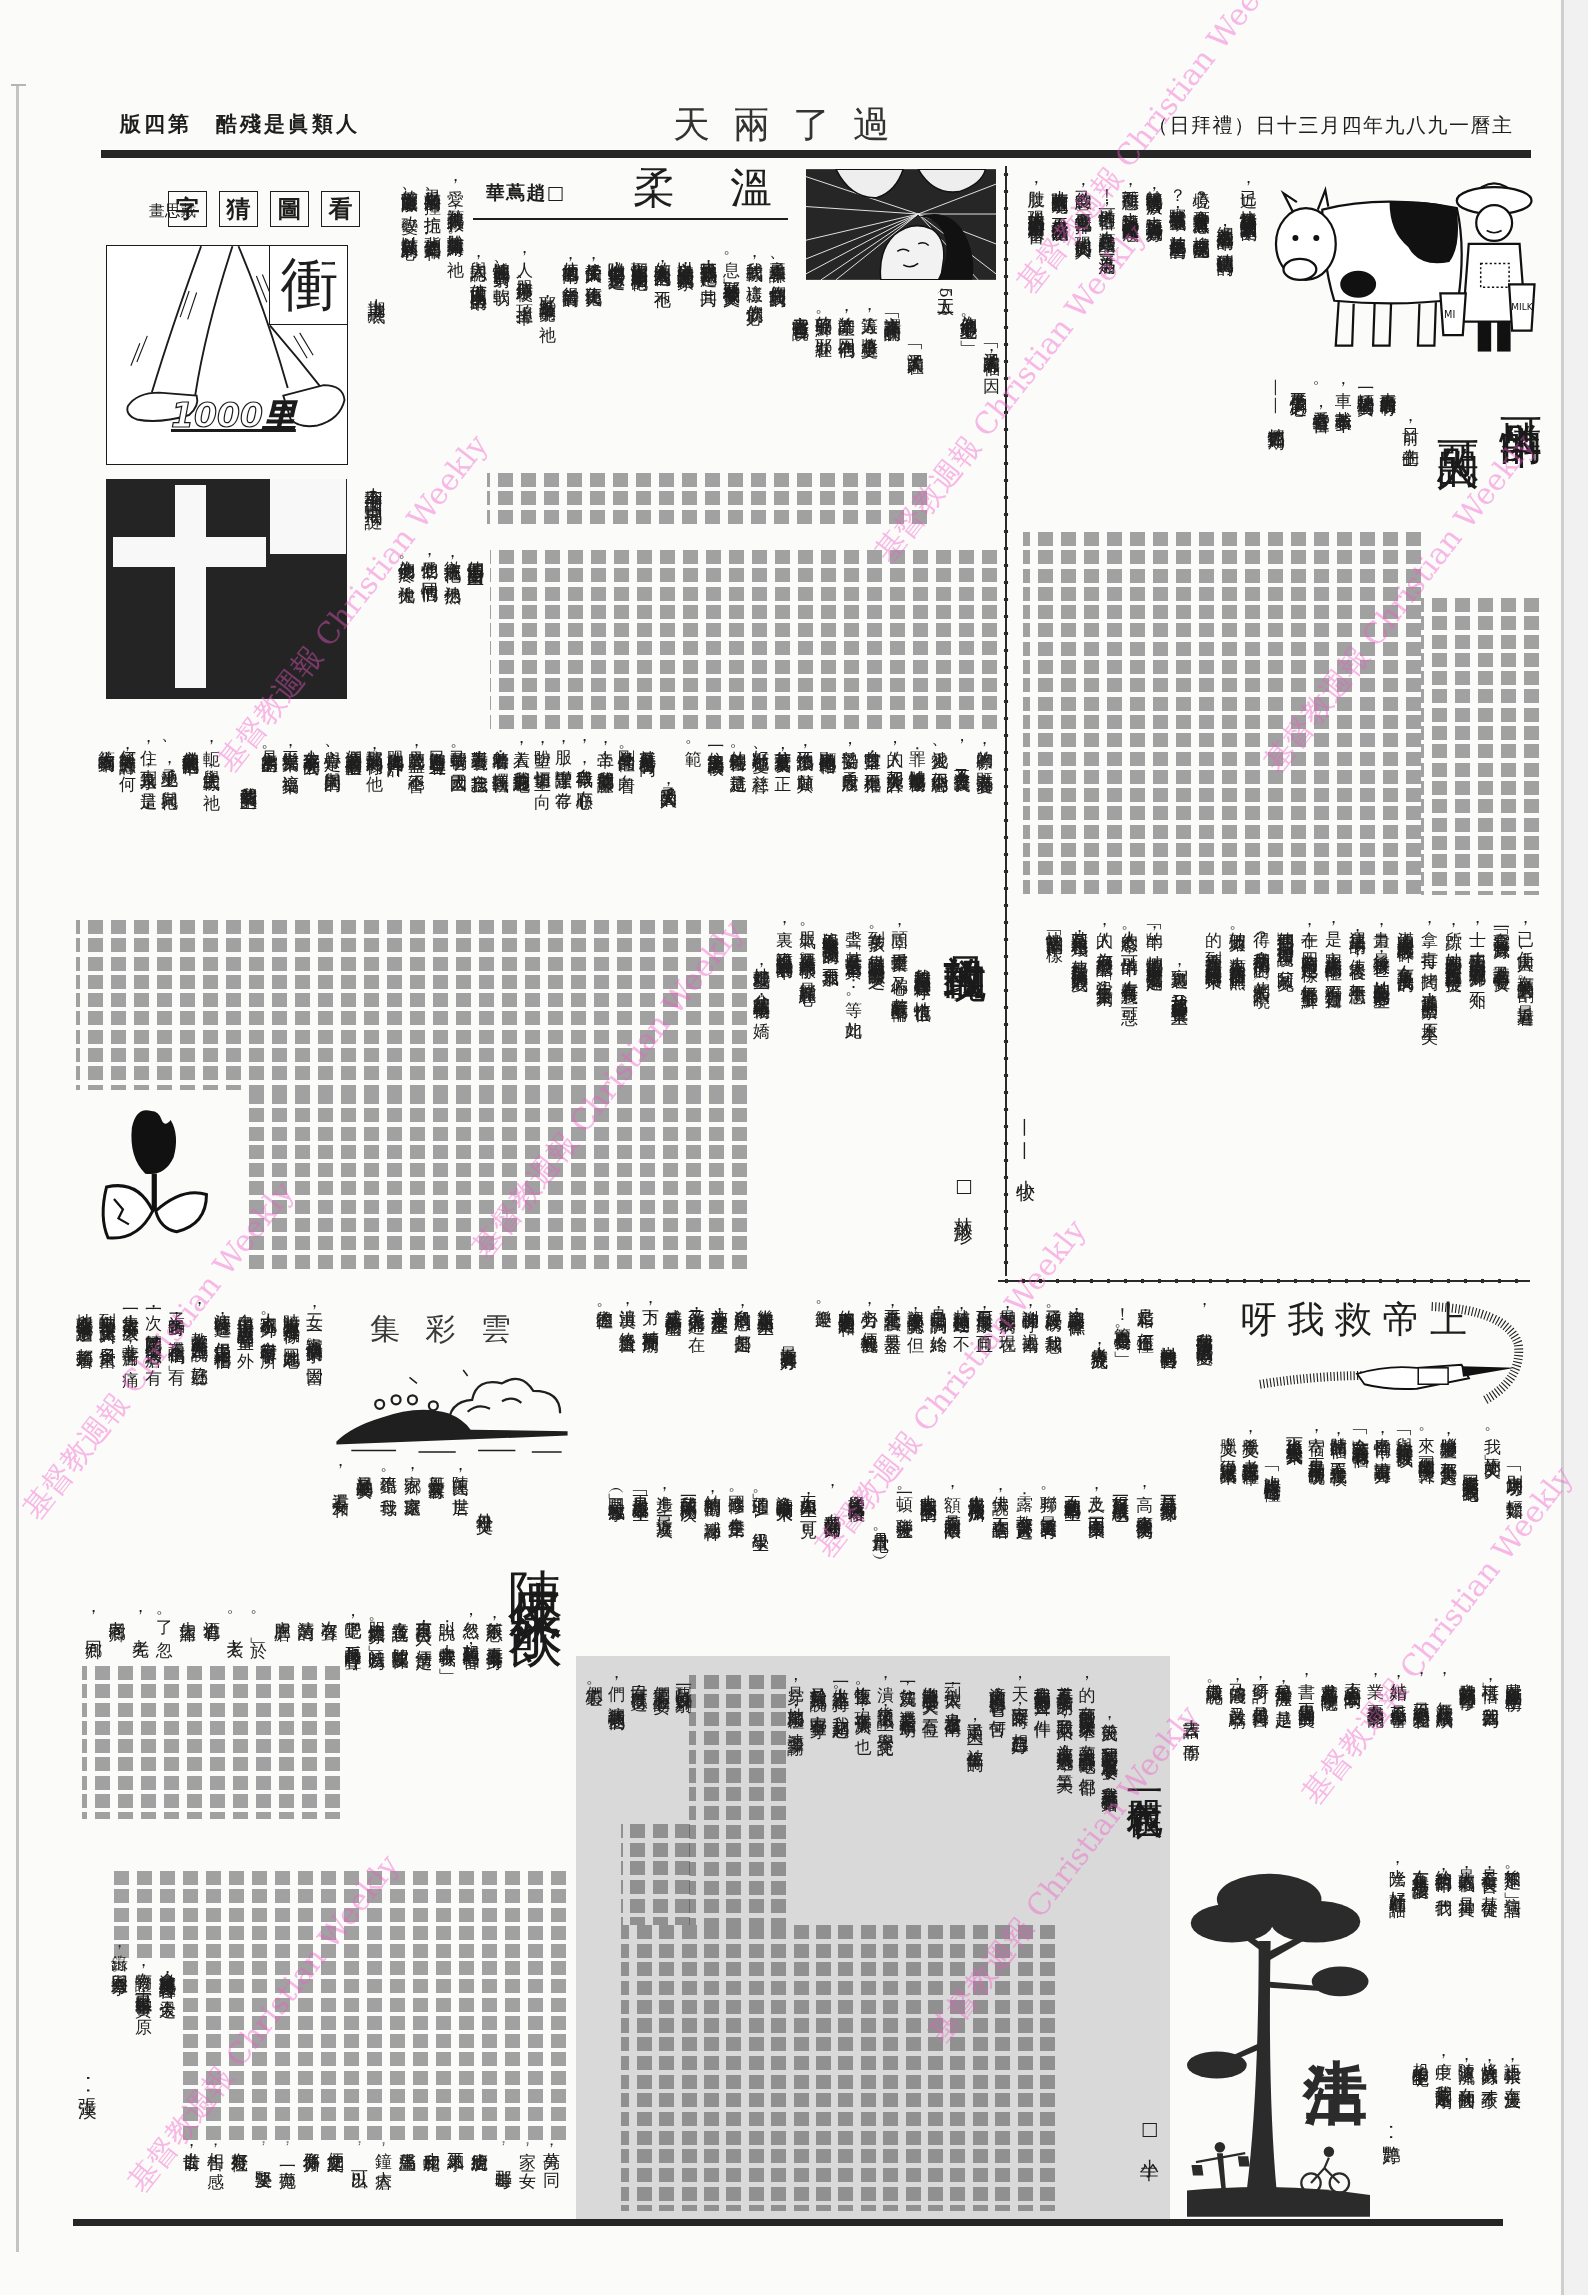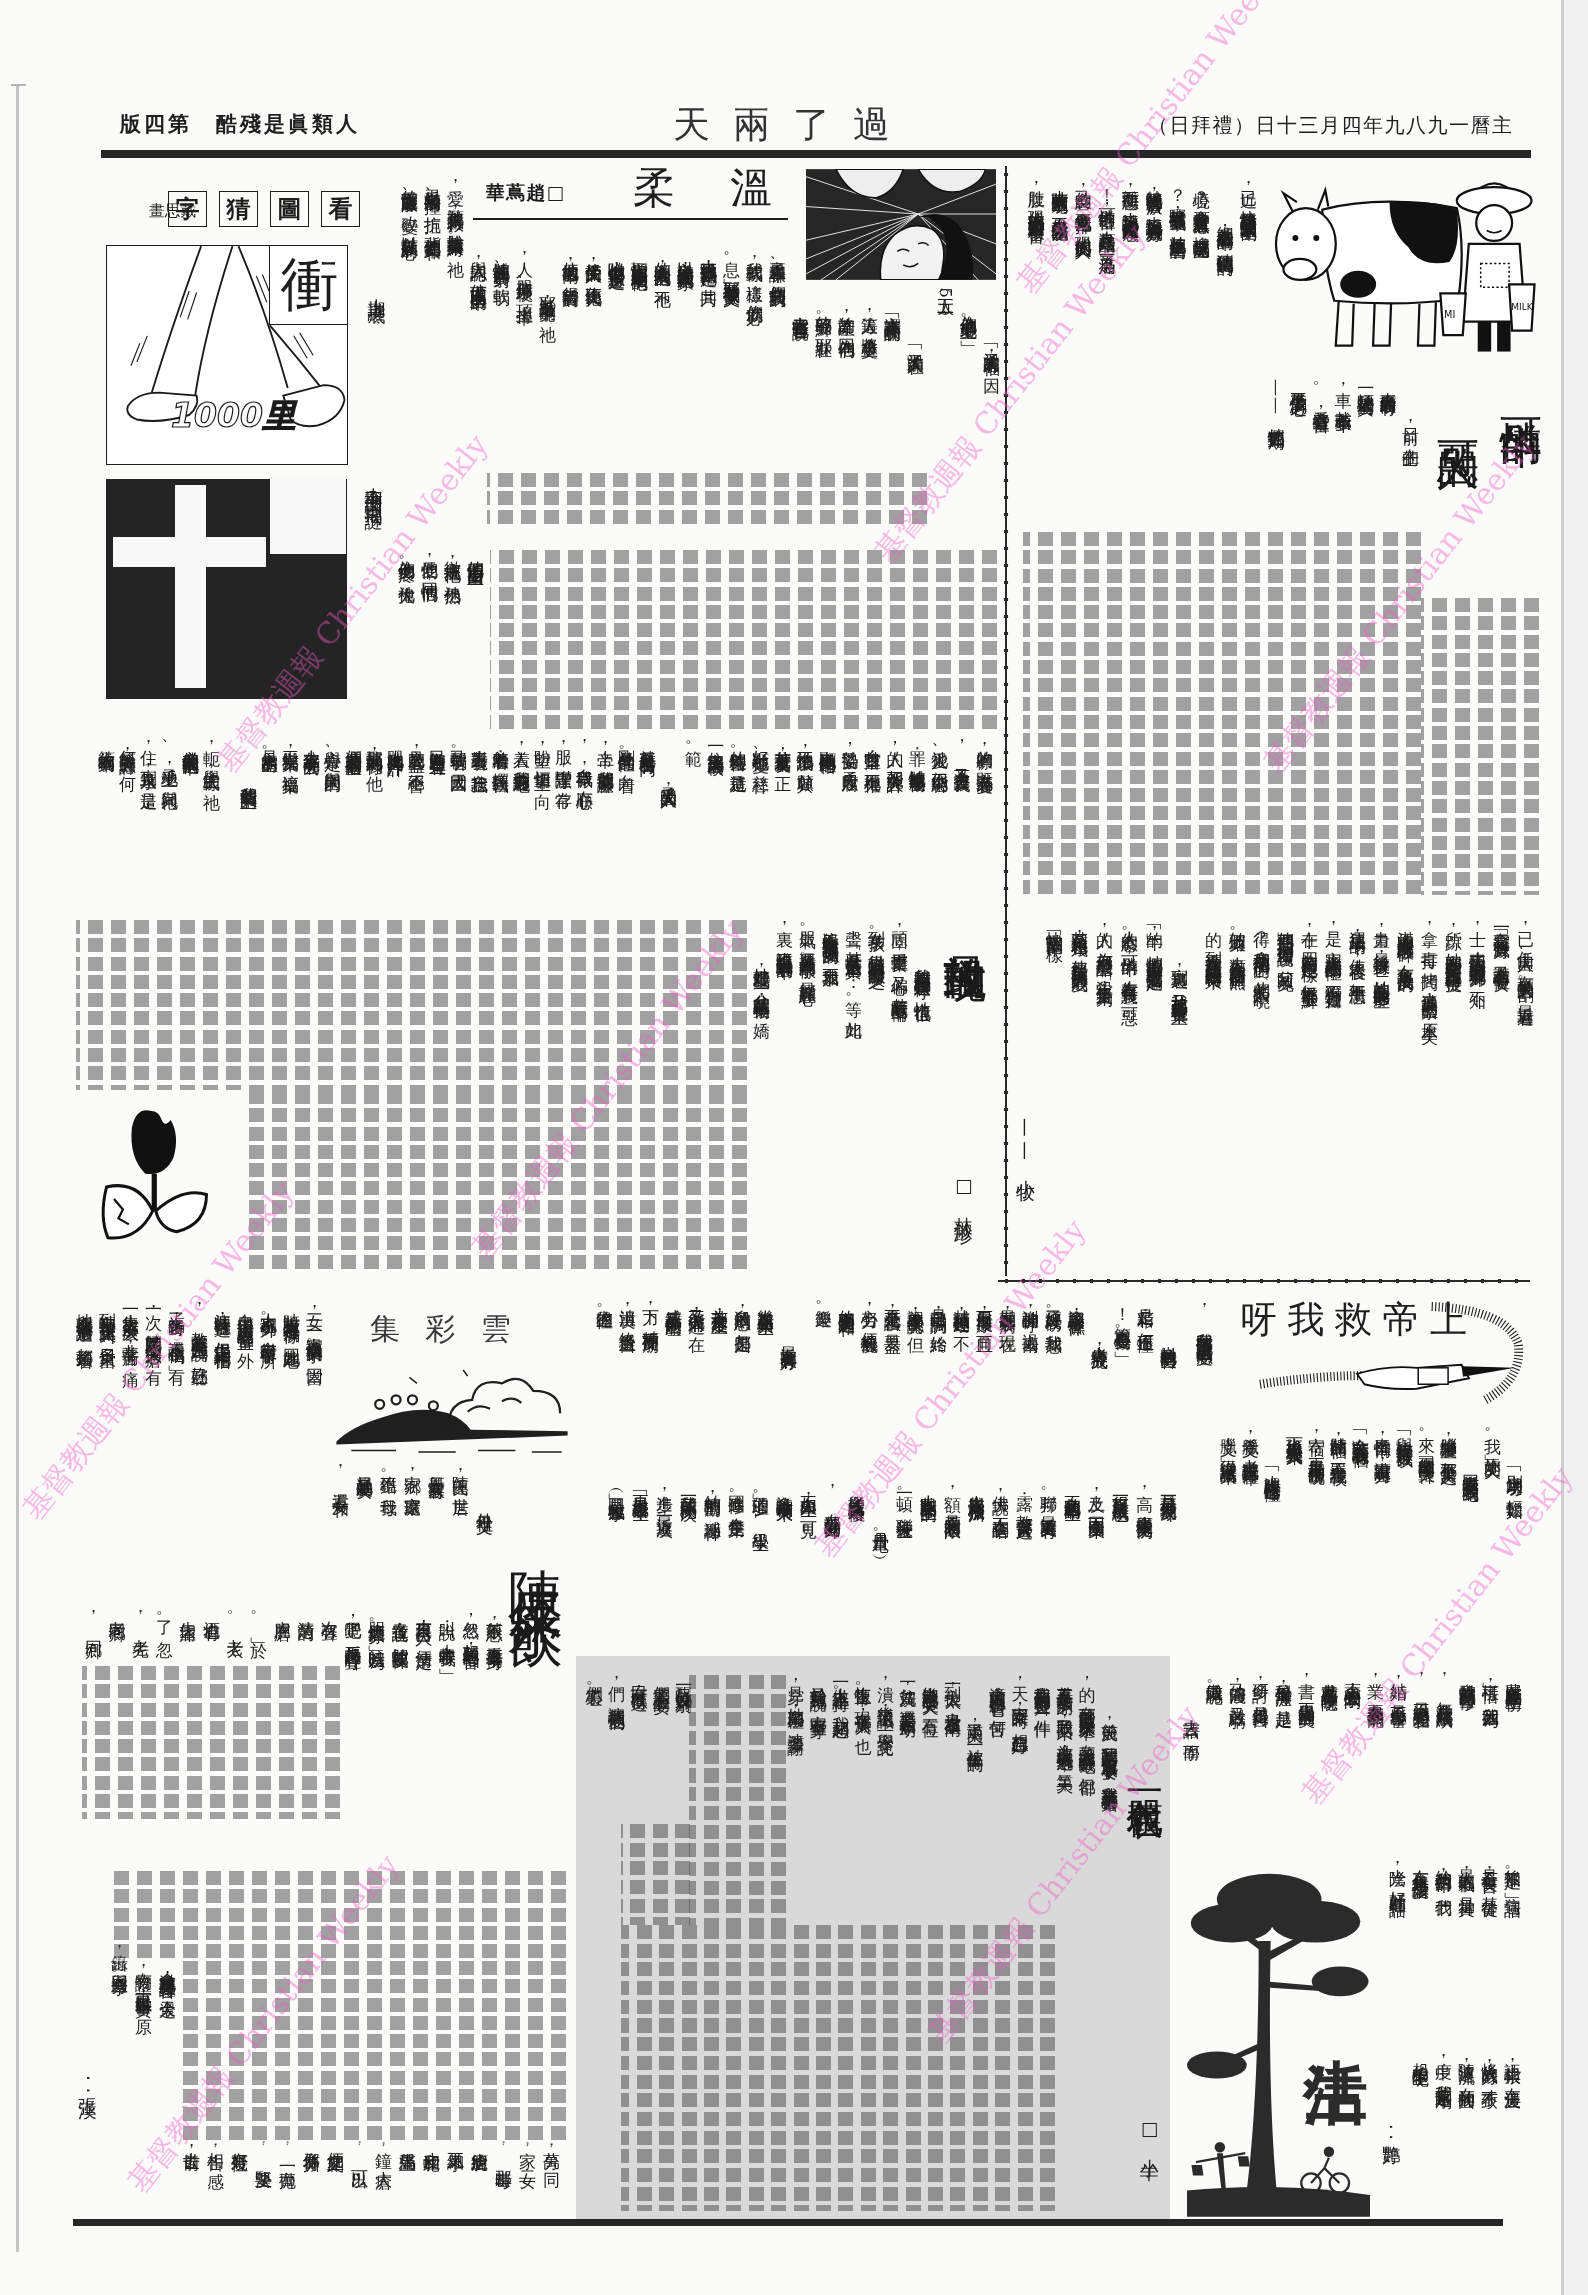--- a/index.html
+++ b/index.html
@@ -47,21 +47,21 @@
           <path d="M126 0 Q86 110 60 196"></path>
             <path d="M168 0 Q132 110 118 200"></path>
           <path d="M176 0 Q214 90 242 190"></path>
             <path d="M218 106 Q256 150 292 196"></path>
           <path d="M44 130 L32 160 M54 120 L40 155 M110 60 L98 95 M120 62 L108 98 M200 40 L214 75 M208 38 L222 72 M250 120 L268 150 M258 116 L276 146" stroke-width="1.5"></path>
         </g>
         <path d="M28 214 Q40 196 70 196 L120 200 Q124 214 110 226 Q70 238 40 232 Q24 226 28 214Z" fill="#fff" stroke="#1b1b1b" stroke-width="2.5"></path>
         <path d="M236 200 L290 186 Q316 186 318 206 Q312 232 282 240 Q258 244 246 232Z" fill="#fff" stroke="#1b1b1b" stroke-width="2.5"></path>
       </svg>
       <div class="abs" style="left:162px;top:-1.5px;width:79px;height:79px;border-left:1.9px solid #1b1b1b;border-bottom:1.9px solid #1b1b1b;background:#fff;font-size:58px;line-height:79px;text-align:center;font-family:'DejaVu Sans',sans-serif;">衝</div>
-      <div class="abs" style="left:64px;top:148px;font-size:33px;font-weight:bold;font-style:italic;color:#fff;-webkit-text-stroke:1.2px #1b1b1b;font-family:'DejaVu Sans',sans-serif;">1000里</div>
+      <div class="abs" style="left:64px;top:148px;font-size:33px;font-weight:bold;font-style:italic;color:#fff;-webkit-text-stroke:1.2px #1b1b1b;font-family:'DejaVu Sans',sans-serif;text-decoration:underline;">1000里</div>
     </div>
 
     <div class="abs" style="left:106px;top:479px;width:241px;height:220px;background:#242424;">
       <div class="abs" style="left:164px;top:0;width:76px;height:75px;background:#f8f8f8;"></div>
       <div class="abs" style="left:69px;top:6px;width:31px;height:203px;background:#f8f8f8;"></div>
       <div class="abs" style="left:6.7px;top:58px;width:153px;height:30px;background:#f8f8f8;"></div>
     </div>
     <div class="vt" style="left:366px;top:284px;width:22.4px;height:88px;font-size:18px;letter-spacing:2.2px;font-family:'DejaVu Sans',sans-serif;">上期謎底</div>
     <div class="vt" style="left:363px;top:473px;width:22.4px;height:224px;font-size:18px;letter-spacing:3px;font-family:'DejaVu Sans',sans-serif;">本期謎面（下期揭謎）</div>
   </div>

